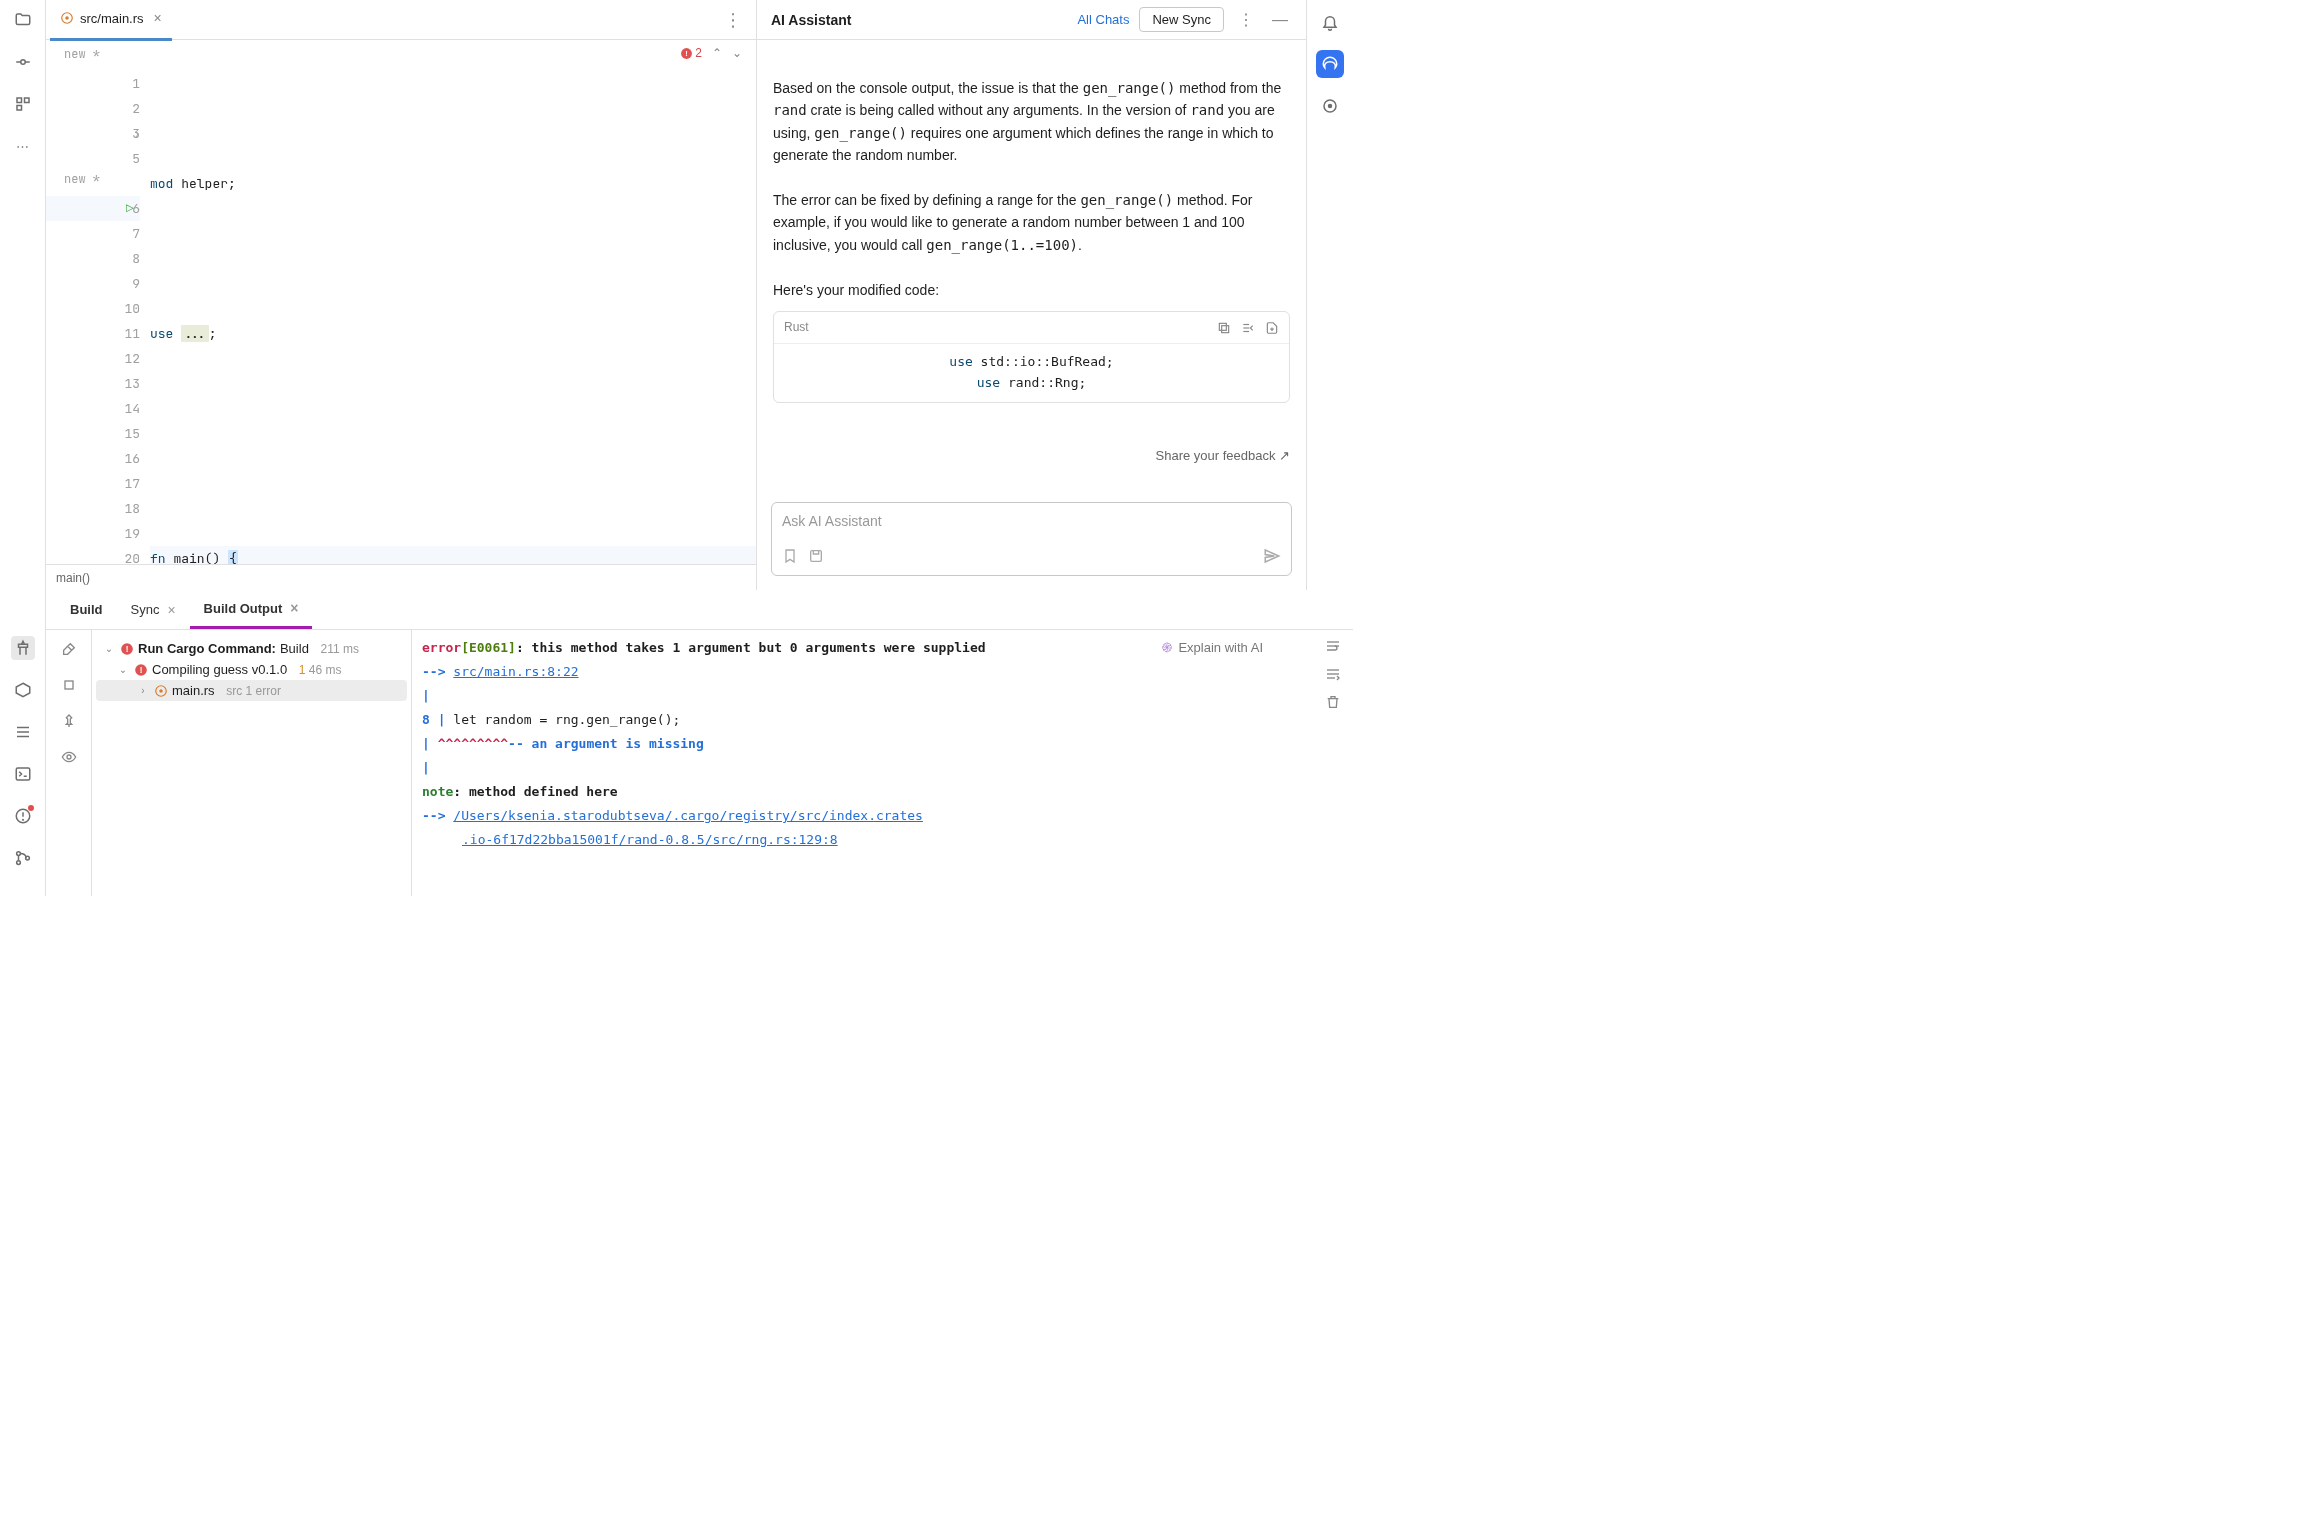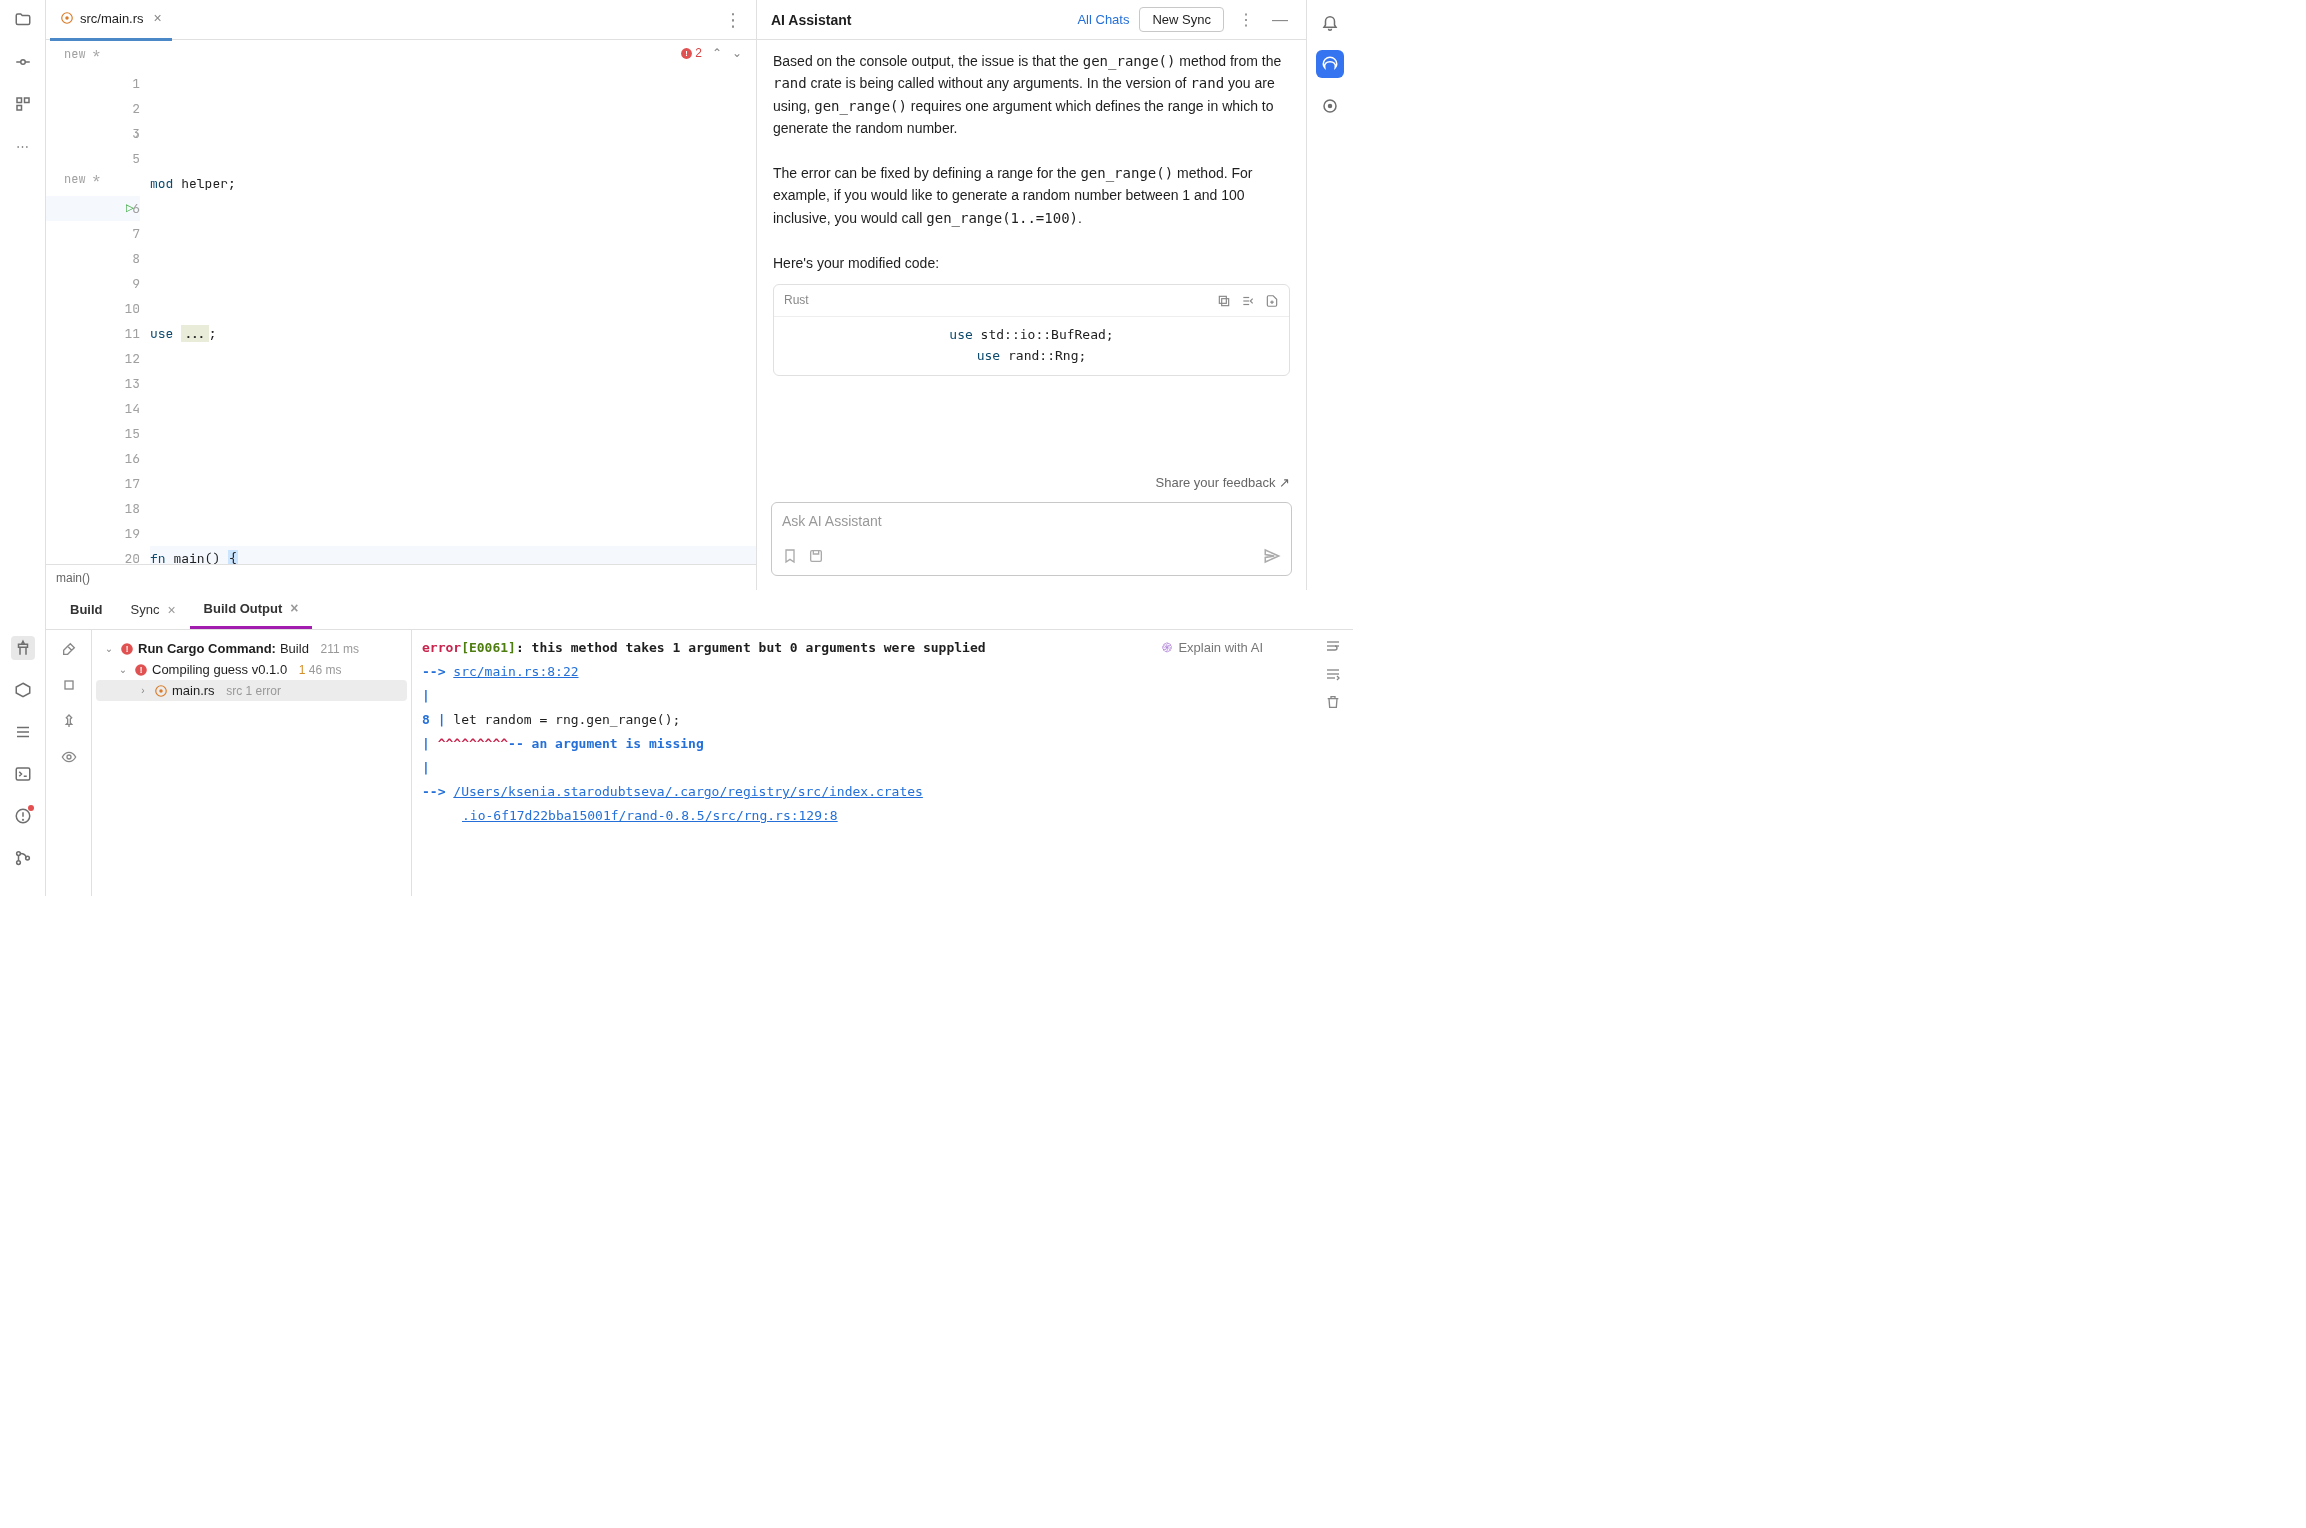--- a/index.html
+++ b/index.html
@@ -24,21 +24,21 @@
 .code .cl { height:25px; }
 .kw { color:#0c4a6e; }
 .code-head { position:absolute; top:6px; right:14px; display:flex; gap:10px; align-items:center; color:#888; z-index:2;}
 .code-head .errcnt { color:#d64545; display:flex; align-items:center; gap:2px; font-size:12px;}
 .chev { color:#888; font-size:12px; cursor:pointer;}
 .runmark { position:absolute; left:-18px; color:#4caf50; }
 .foldmark { position:absolute; left:-14px; color:#a0a0a0; font-size:10px;}
 .hl-line { background:#f5f8fd; }
 .cursor-box { background:#cce5ff; padding:0 1px;}
 .breadcrumb { height:26px; border-top:1px solid #e0e0e0; padding:0 10px; font-size:12px; color:#666; display:flex; align-items:center;}
-.ai-pane { width:550px; display:flex; flex-direction:column; border-right:1px solid #e0e0e0; min-width:0;}
+.ai-pane { width:550px; display:flex; flex-direction:column; border-right:1px solid #e0e0e0; min-width:0;gap:27px;}
 .ai-head { height:40px; display:flex; align-items:center; padding:0 14px; border-bottom:1px solid #e0e0e0; gap:10px;}
 .ai-head .title { font-weight:600; font-size:14px; }
 .ai-head .spacer { flex:1; }
 .ai-head .link { color:#2470d8; font-size:13px; cursor:pointer;}
 .ai-head .newchat { border:1px solid #c8c8c8; border-radius:4px; padding:4px 12px; font-size:13px; cursor:pointer; background:#fff;}
 .ai-head .ic { color:#888; cursor:pointer; font-size:16px; padding:0 4px;}
 .ai-body { flex:1; overflow:auto; padding:10px 16px; font-size:14px; line-height:1.6; color:#1e1e1e;}
 .ai-body .mono { font-family:Menlo,monospace; }
 .ai-code { border:1px solid #e0e0e0; border-radius:6px; margin-top:10px;}
 .ai-code-head { display:flex; align-items:center; padding:6px 10px; font-size:12px; color:#888; border-bottom:1px solid #eee;}
@@ -397,20 +397,21 @@
           <div class="explain">
               <span class="swirl">֍</span>
               <span>Explain with AI</span>
             </div>
           <div><span class="err">error</span><span class="code-link">[E0061]</span><b><span>: </span><span>this method takes 1 argument but 0 arguments were supplied</span></b></div>
           <div><span class="msg-blue">   --&gt; </span><span class="link">src/main.rs:8:22</span></div>
           <div class="msg-blue">    |</div>
           <div><span class="ln-blue">8</span><span class="msg-blue">   |</span><span>     let random = rng.gen_range();</span></div>
           <div><span class="msg-blue">    |</span><span class="caret-red">                         ^^^^^^^^^</span><span class="msg-blue">-- an argument is missing</span></div>
           <div class="msg-blue">    |</div>
+          <div><span class="note">note</span><b><span>: </span><span>method defined here</span></b></div>
           <div><span class="msg-blue">   --&gt; </span><span class="link">/Users/ksenia.starodubtseva/.cargo/registry/src/index.crates</span></div>
           <div style="padding-left:40px"><span class="link">.io-6f17d22bba15001f/rand-0.8.5/src/rng.rs:129:8</span></div>
         </div>
         <div class="bside">
           <div class="ic">
               <svg width="16" height="16" viewBox="0 0 24 24" fill="none" stroke="currentColor" stroke-width="2">
                 <line x1="3" y1="6" x2="21" y2="6"></line>
                 <line x1="3" y1="12" x2="21" y2="12"></line>
                 <path d="M3 18h12a3 3 0 000-6"></path>
               </svg>

